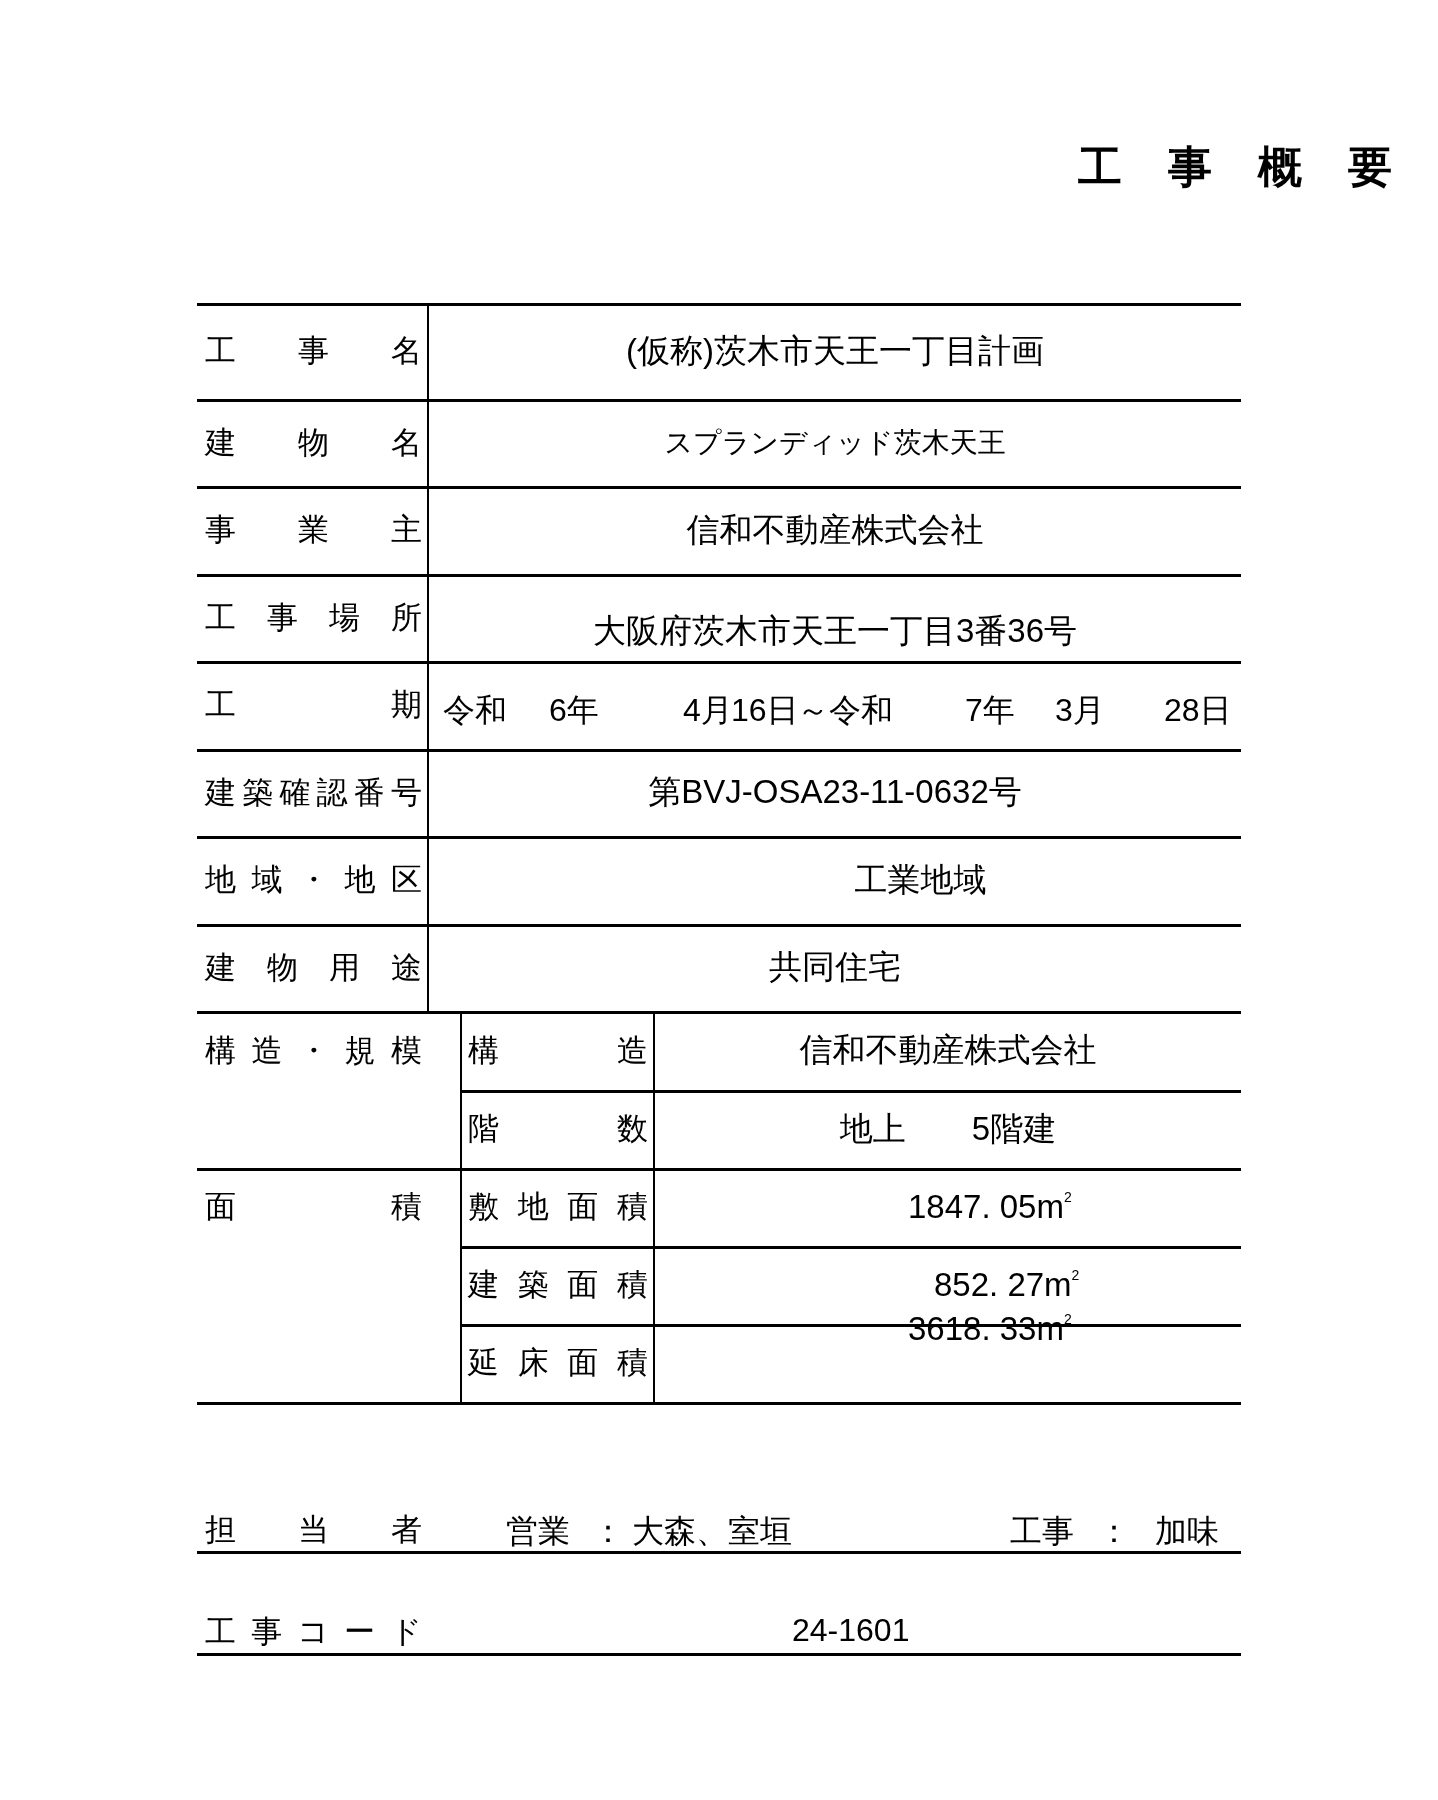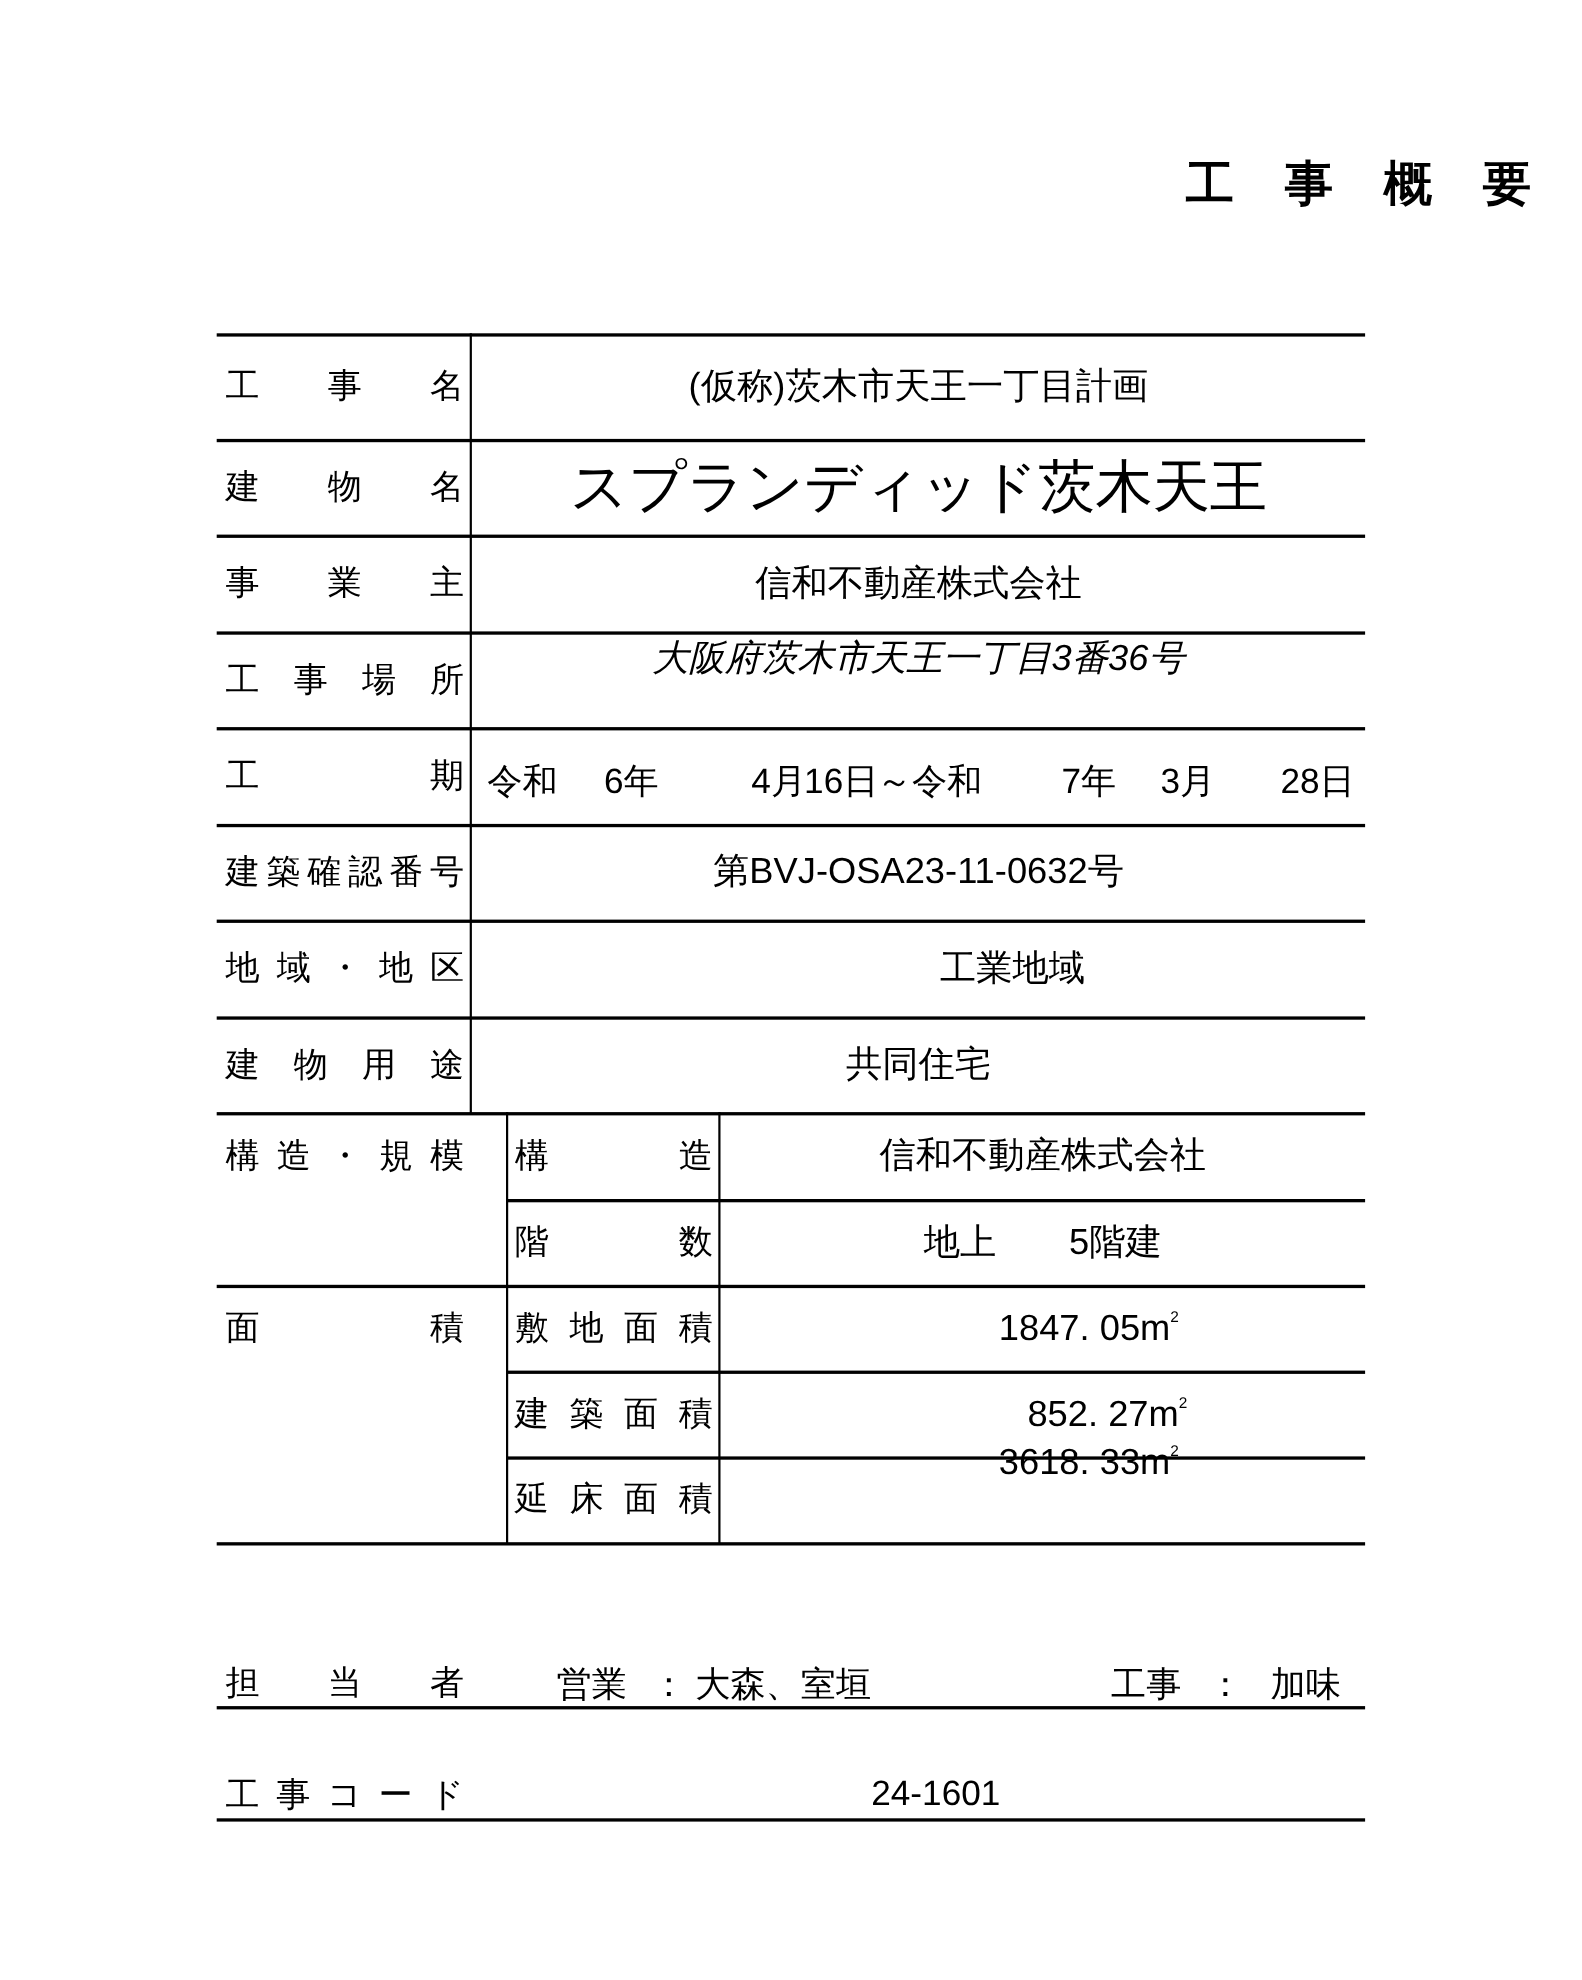--- a/index.html
+++ b/index.html
@@ -18,21 +18,21 @@
     .label {
       position: absolute; font-size: 31px; display: flex; justify-content: space-between;
       align-items: center;
     }
     .label span { display: inline-block; }
     .value {
       position: absolute; font-size: 33px; text-align: center; display: flex;
       align-items: center; justify-content: center; white-space: pre;
       font-family: "Liberation Sans", "DejaVu Sans", sans-serif;
     }
-    .value.big { font-size: 52px; }
+    .value.big { font-size: 28px; }
     .period {
       position: absolute; font-size: 32px; display: flex; align-items: center;
       font-family: "Liberation Sans", "DejaVu Sans", sans-serif;
     }
     .period span { position: absolute; white-space: pre; }
     .sup { font-size: 14px; vertical-align: 16px; }
     .footer-text { position: absolute; font-size: 32px; white-space: pre; font-family: "Liberation Sans", "DejaVu Sans", sans-serif; }
   </style>
 </head>
 <body>
@@ -80,21 +80,21 @@
   <span>主</span>
 </div>
 <div class="value" style="left:429px; top:486px; width:812px; height:88px;">信和不動産株式会社</div>
 
 <div class="label" style="left:205px; top:574px; width:217px; height:87px;">
   <span>工</span>
   <span>事</span>
   <span>場</span>
   <span>所</span>
 </div>
-<div class="value" style="left:429px; top:559px; width:812px; height:78px;font-style:italic;">大阪府茨木市天王一丁目3番36号</div>
+<div class="value" style="left:429px; top:592px; width:812px; height:78px;">大阪府茨木市天王一丁目3番36号</div>
 
 <div class="label" style="left:205px; top:661px; width:217px; height:88px;">
   <span>工</span>
   <span>期</span>
 </div>
 <div class="period" style="left:429px; top:661px; width:812px; height:100px;">
   <span style="left:14px;">令和</span>
   <span style="left:120px;">6年</span>
   <span style="left:210px;margin-left:44px;">4月</span>
   <span style="left:302px;">16日</span>

